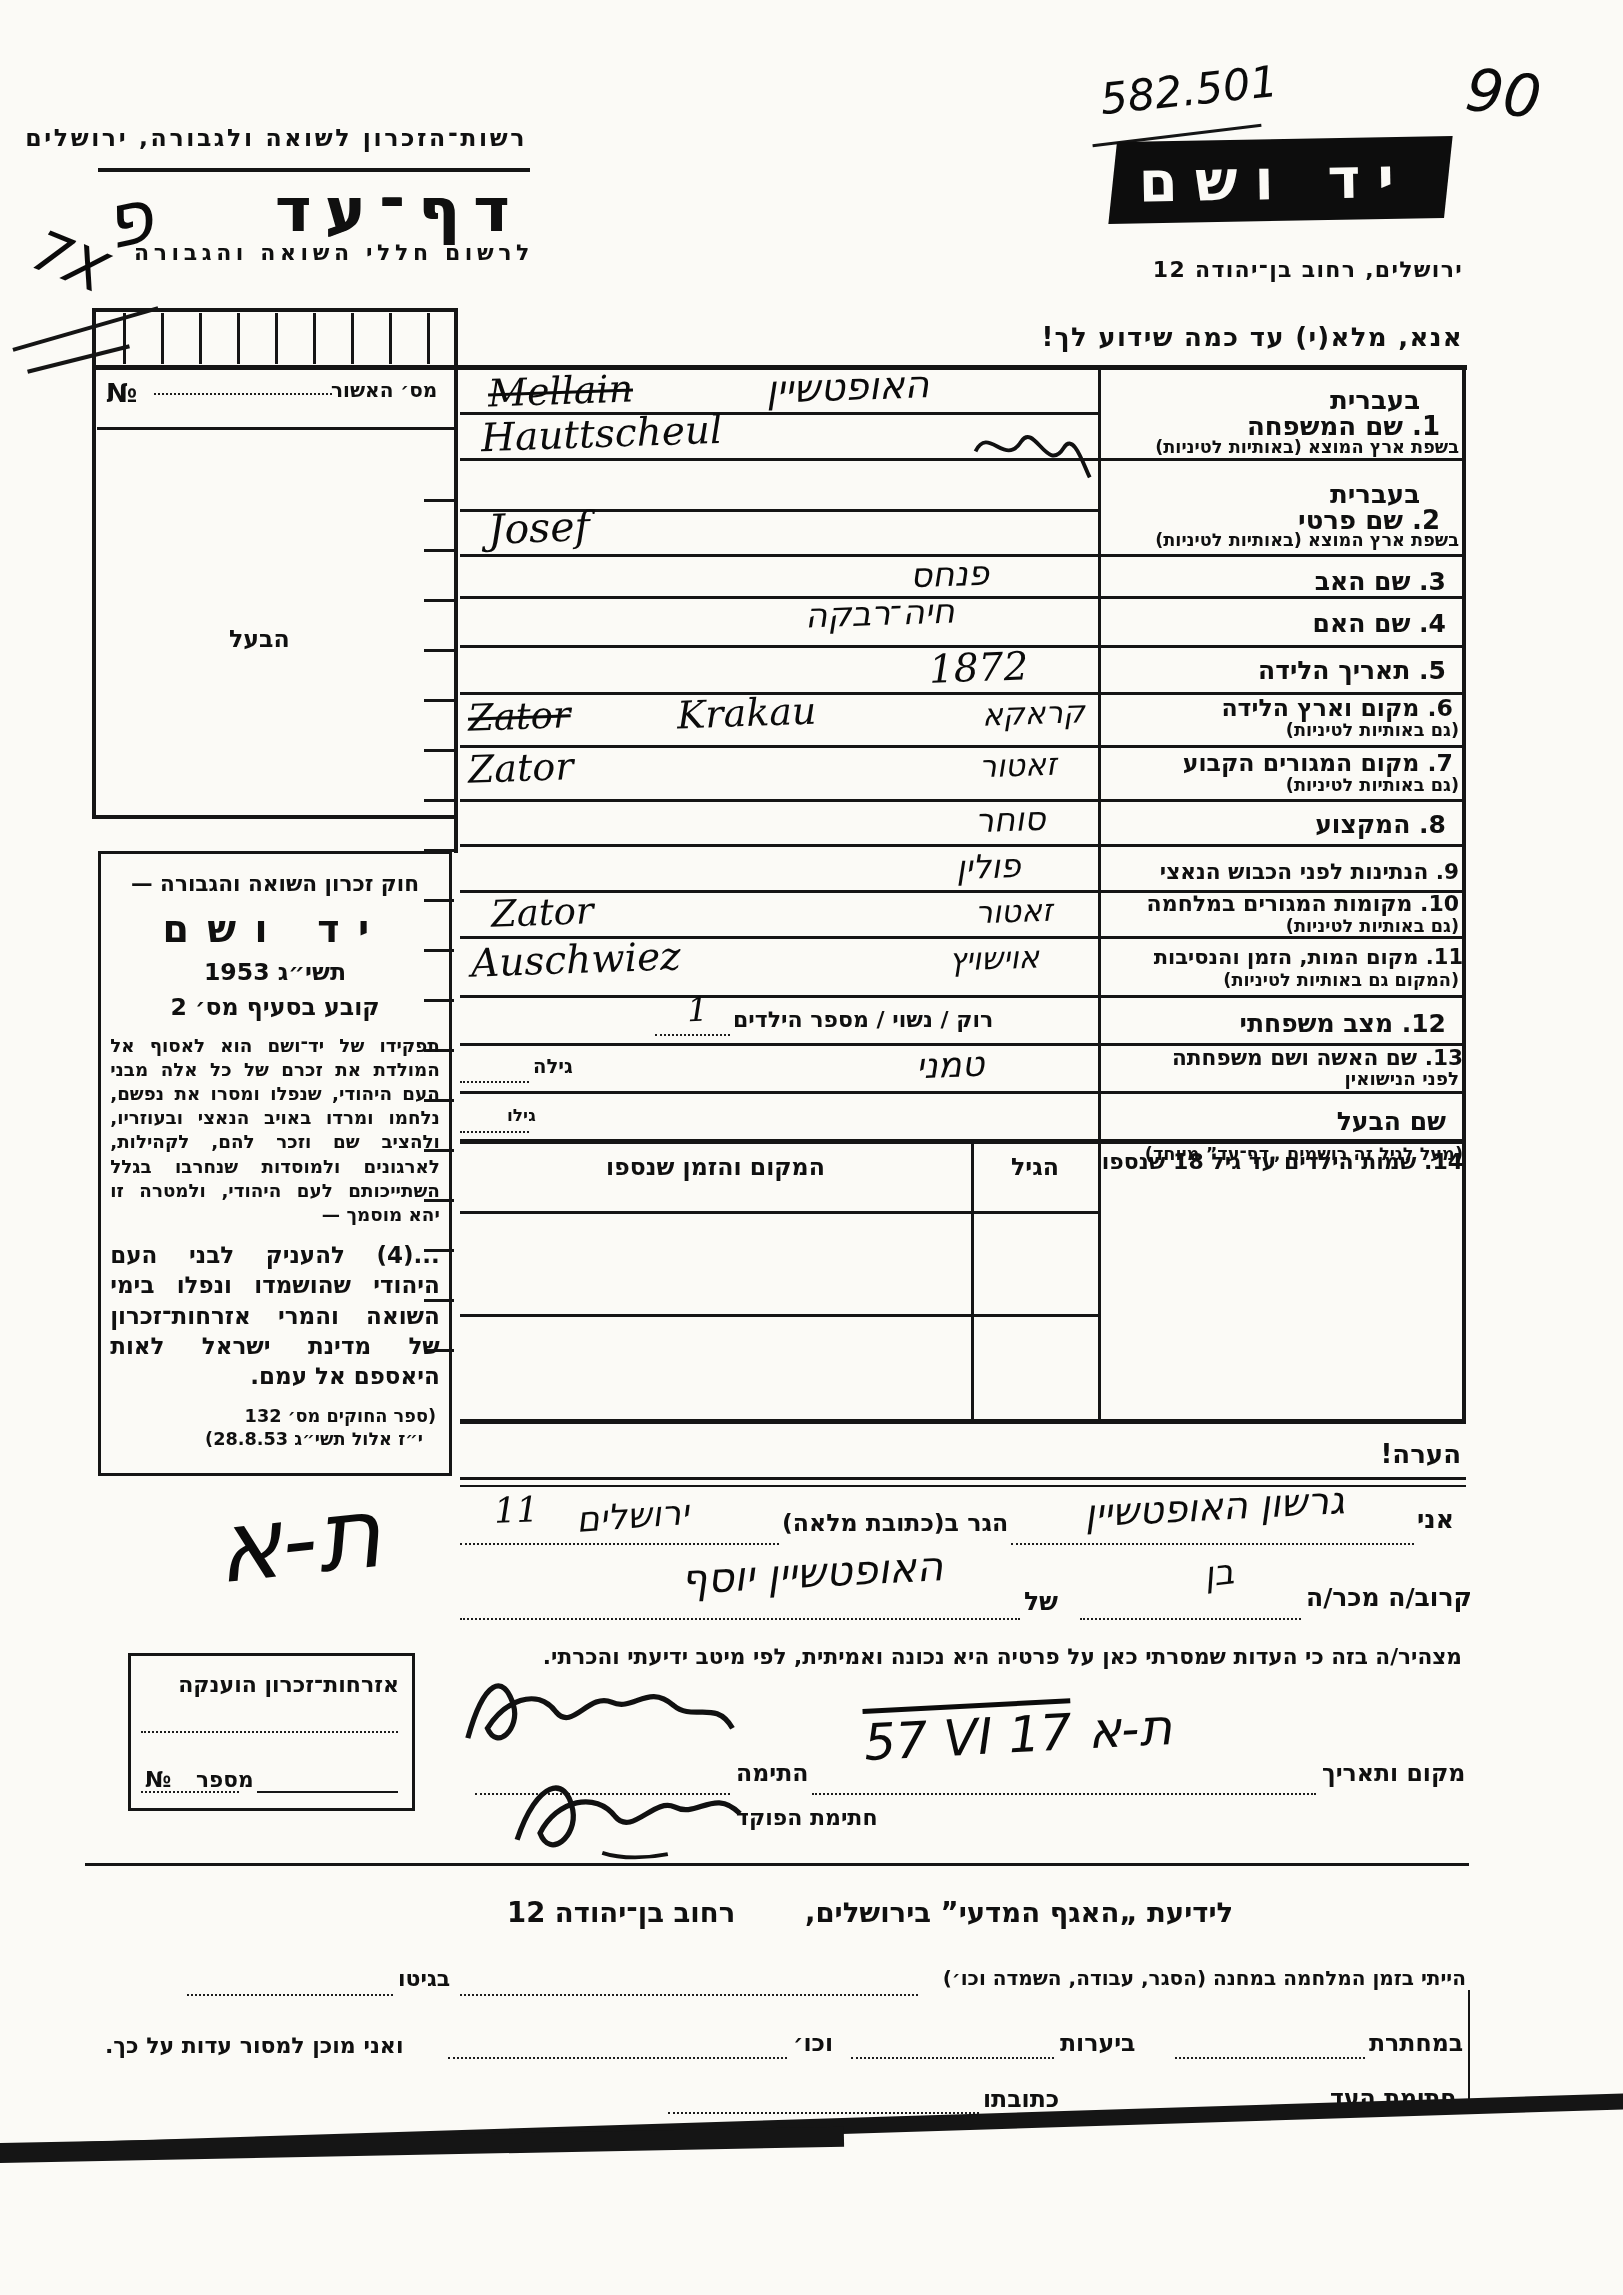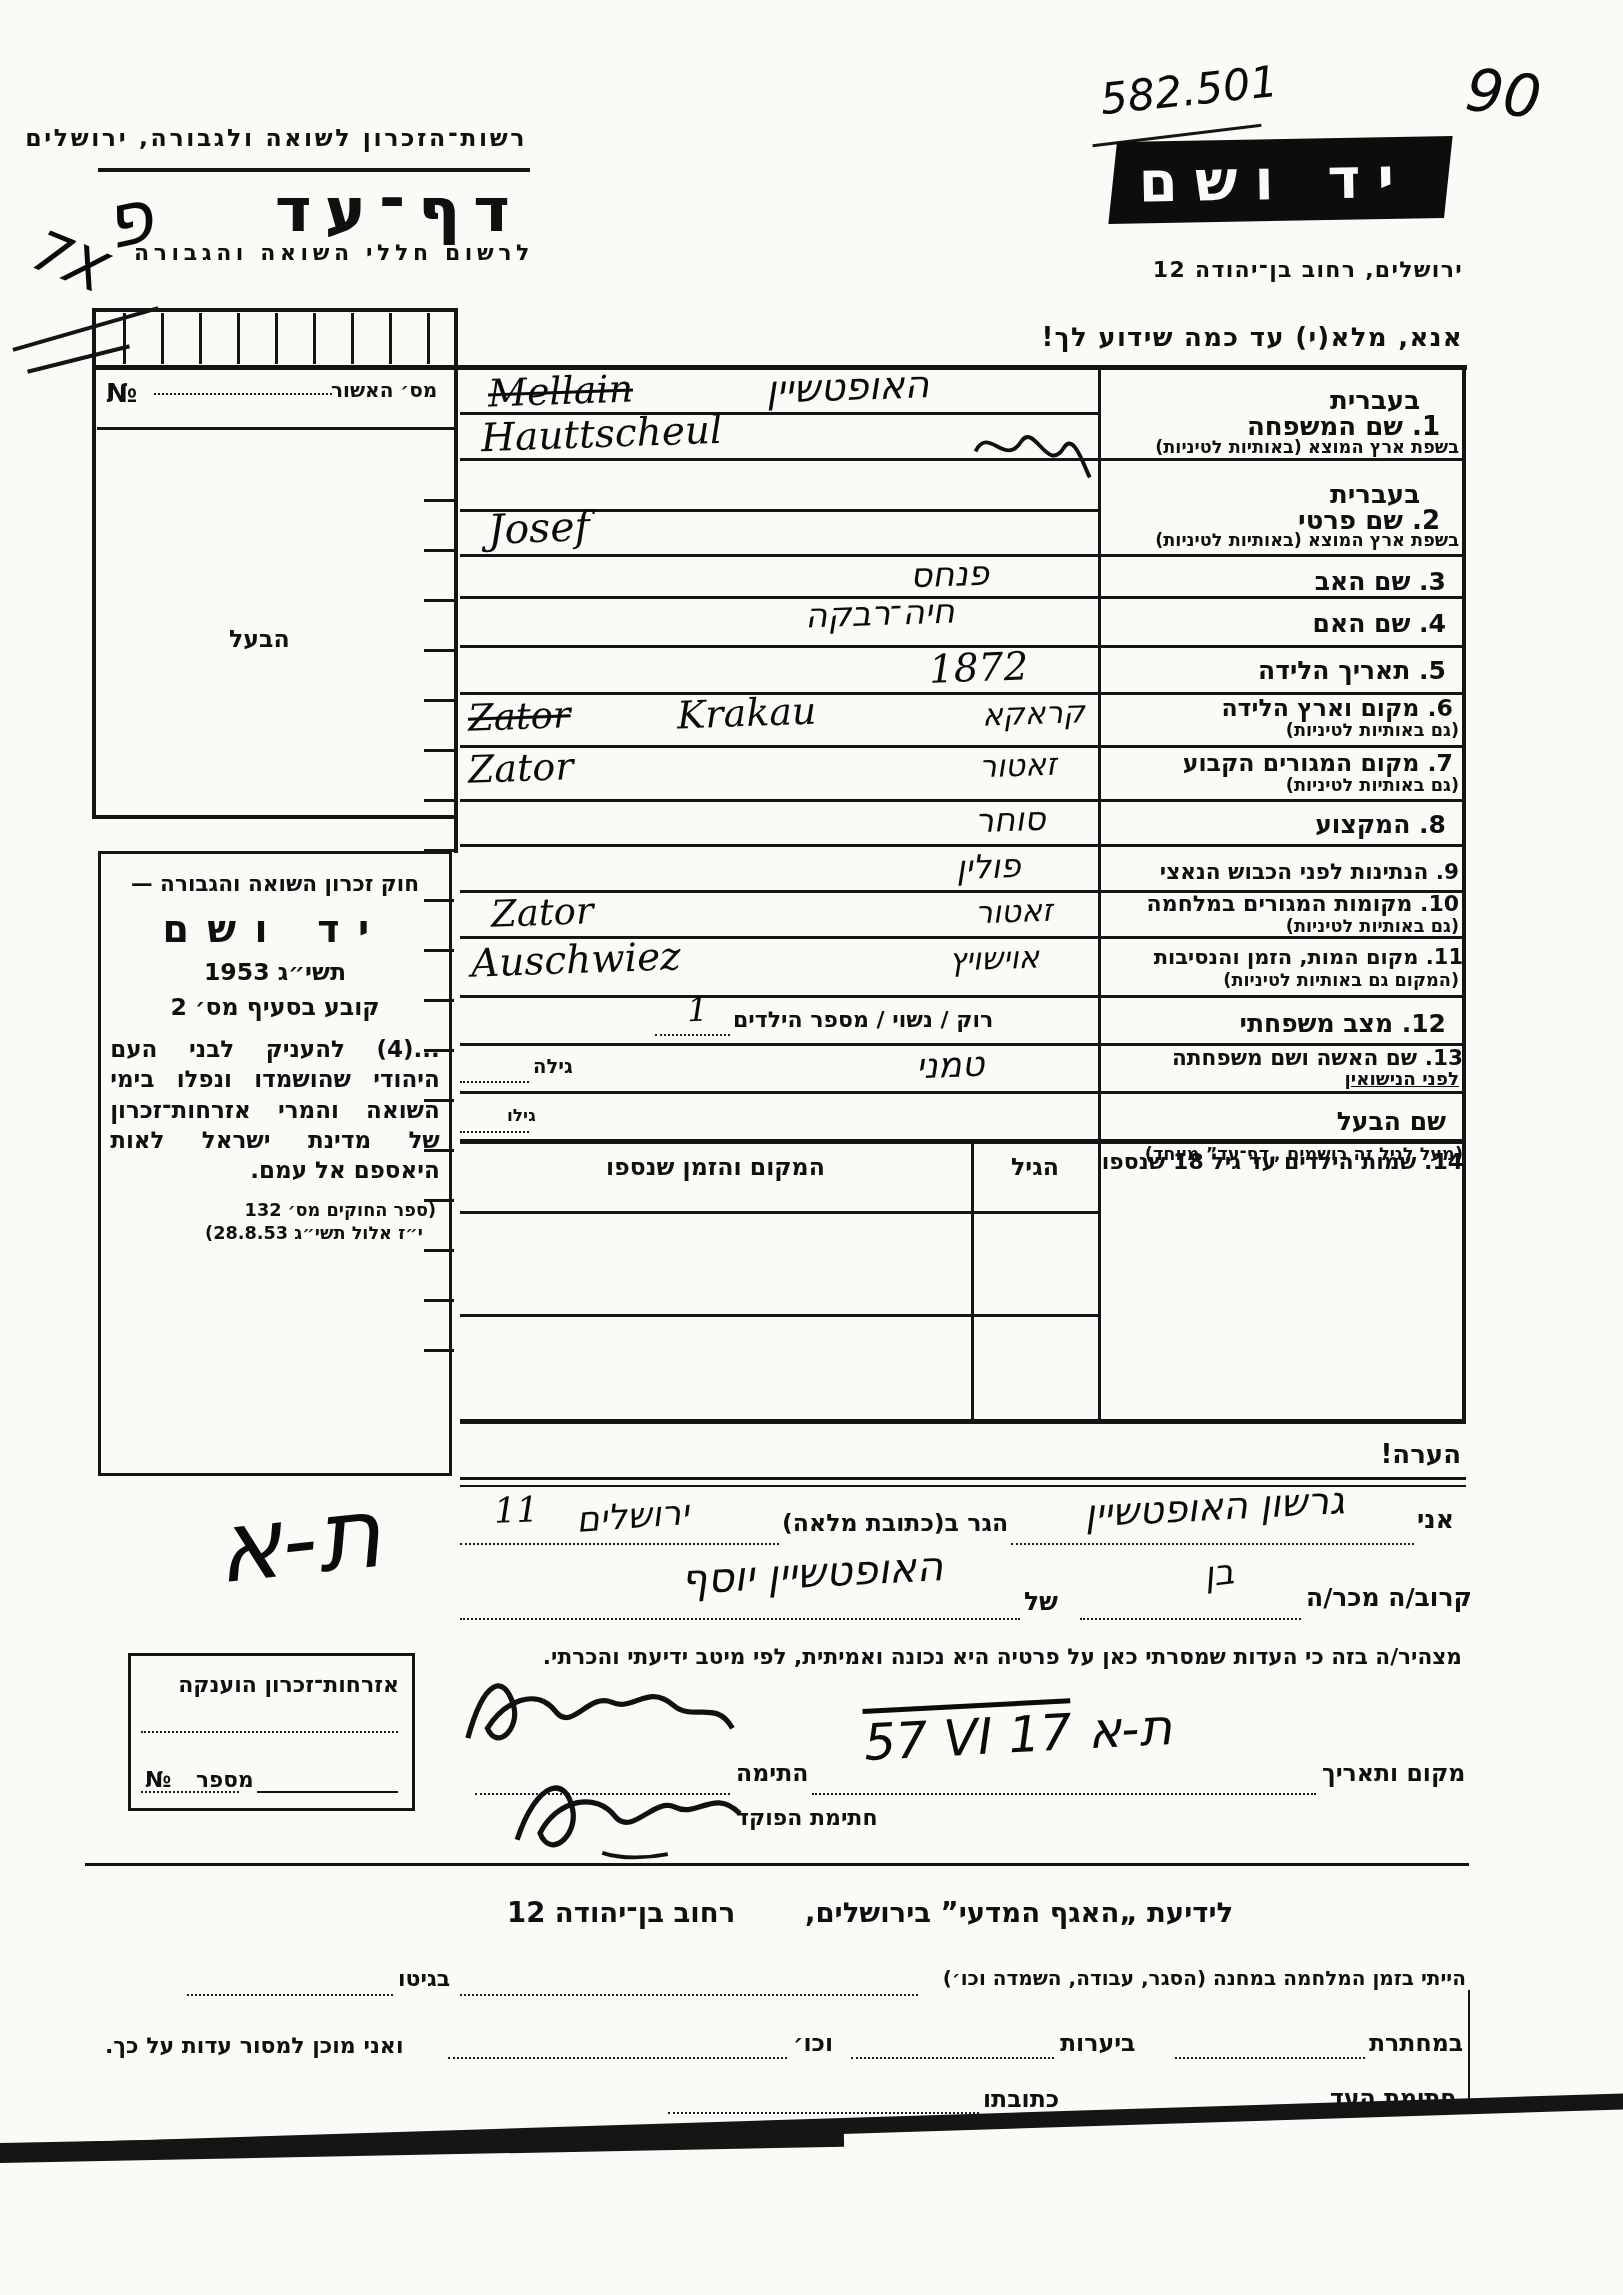--- a/index.html
+++ b/index.html
@@ -69,20 +69,21 @@
   <div class="ln" style="left:97px;top:427px;width:357px;height:2.6px;"></div>
 
   <div class="abs he" style="left:229px;top:625px;font-size:23.6px;">הבעל</div>
   <div class="abs" style="left:424px;top:452px;width:30px;height:936px;background:repeating-linear-gradient(to bottom,transparent 0 47px,#151515 47px 50px);"></div>
 
   <div class="box" style="left:98px;top:851px;width:348px;height:619px;border-width:3.9px;">
     <div class="he ctr wrap" style="margin-top:17px;font-size:21.6px;">חוק זכרון השואה והגבורה —</div>
     <div class="he ctr" style="margin-top:10.5px;font-size:38px;letter-spacing:18.3px;">יד ושם</div>
     <div class="he ctr" style="margin-top:7.9px;font-size:23.6px;">תשי״ג 1953</div>
     <div class="he ctr" style="margin-top:6.5px;font-size:23.6px;">קובע בסעיף מס׳ 2</div>
+    <div class="he wrap rt" style="margin:13px 9.2px 0 9.2px;font-size:18.3px;line-height:1.32;white-space:normal;text-align:justify;">תפקידו של יד־ושם הוא לאסוף אל המולדת את זכרם של כל אלה מבני העם היהודי, שנפלו ומסרו את נפשם, נלחמו ומרדו באויב הנאצי ובעוזריו, ולהציב שם וזכר להם, לקהילות, לארגונים ולמוסדות שנחרבו בגלל השתייכותם לעם היהודי, ולמטרה זו יהא מוסמך —</div>
     <div class="he wrap rt" style="margin:13px 9.2px 0 9.2px;font-size:23px;line-height:1.32;white-space:normal;text-align:justify;">...(4) להעניק לבני העם היהודי שהושמדו ונפלו בימי השואה והמרי אזרחות־זכרון של מדינת ישראל לאות היאספם אל עמם.</div>
     <div class="he rt" style="margin:14.4px 13px 0 0;font-size:17.7px;">(ספר החוקים מס׳ 132</div>
     <div class="he rt" style="margin:2.6px 26px 0 0;font-size:17.7px;">י״ז אלול תשי״ג 28.8.53)</div>
   </div>
 
   <div class="hw" style="left:216px;top:1483px;font-size:98px;transform:rotate(-6deg);">ת-א</div>
 
   <div class="box" style="left:128px;top:1653px;width:281px;height:152px;">
     <div class="he rt" style="margin:15.7px 13px 0 0;font-size:22px;">אזרחות־זכרון הוענקה</div>
   </div>
@@ -129,21 +130,21 @@
   <div class="abs he rt" style="left:1106px;top:749px;width:347px;font-size:23.6px;">7. מקום המגורים הקבוע</div>
   <div class="abs he rt" style="left:1106px;top:775px;width:353px;font-size:17.7px;">(גם באותיות לטיניות)</div>
   <div class="abs he rt" style="left:1106px;top:810px;width:340px;font-size:25px;">8. המקצוע</div>
   <div class="abs he rt" style="left:1106px;top:859px;width:353px;font-size:21.6px;">9. הנתינות לפני הכבוש הנאצי</div>
   <div class="abs he rt" style="left:1106px;top:891px;width:353px;font-size:22px;">10. מקומות המגורים במלחמה</div>
   <div class="abs he rt" style="left:1106px;top:916px;width:353px;font-size:17.7px;">(גם באותיות לטיניות)</div>
   <div class="abs he rt" style="left:1106px;top:945px;width:357px;font-size:21px;">11. מקום המות, הזמן והנסיבות</div>
   <div class="abs he rt" style="left:1106px;top:970px;width:353px;font-size:17.7px;">(המקום גם באותיות לטיניות)</div>
   <div class="abs he rt" style="left:1106px;top:1009px;width:340px;font-size:25px;">12. מצב משפחתי</div>
   <div class="abs he rt" style="left:1106px;top:1045px;width:357px;font-size:21.6px;">13. שם האשה ושם משפחתה</div>
-  <div class="abs he rt" style="left:1106px;top:1068px;width:353px;font-size:18.3px;text-decoration:underline;">לפני הנישואין</div>
+  <div class="abs he rt" style="left:1106px;top:1068px;width:353px;font-size:18.3px;">לפני הנישואין</div>
   <div class="abs he rt" style="left:1106px;top:1107px;width:340px;font-size:25px;">שם הבעל</div>
 
   <div class="hw" style="left:766px;top:365px;font-size:38px;">האופטשיין</div>
   <div class="hwl strike" style="left:488px;top:369px;font-size:38px;">Mellain</div>
   <div class="hwl" style="left:481px;top:411px;font-size:39px;">Hauttscheul</div>
   <svg style="left:969px;top:412px;" width="124" height="72" viewBox="0 0 190 110">
     <path d="M10,60 C30,20 55,85 80,45 C100,15 120,95 145,55 C160,30 175,80 185,100" fill="none" stroke="#111" stroke-width="6"></path>
   </svg>
   <div class="hwl" style="left:488px;top:504px;font-size:41px;">Josef</div>
   <div class="hw" style="left:910px;top:554px;font-size:34px;">פנחס</div>

